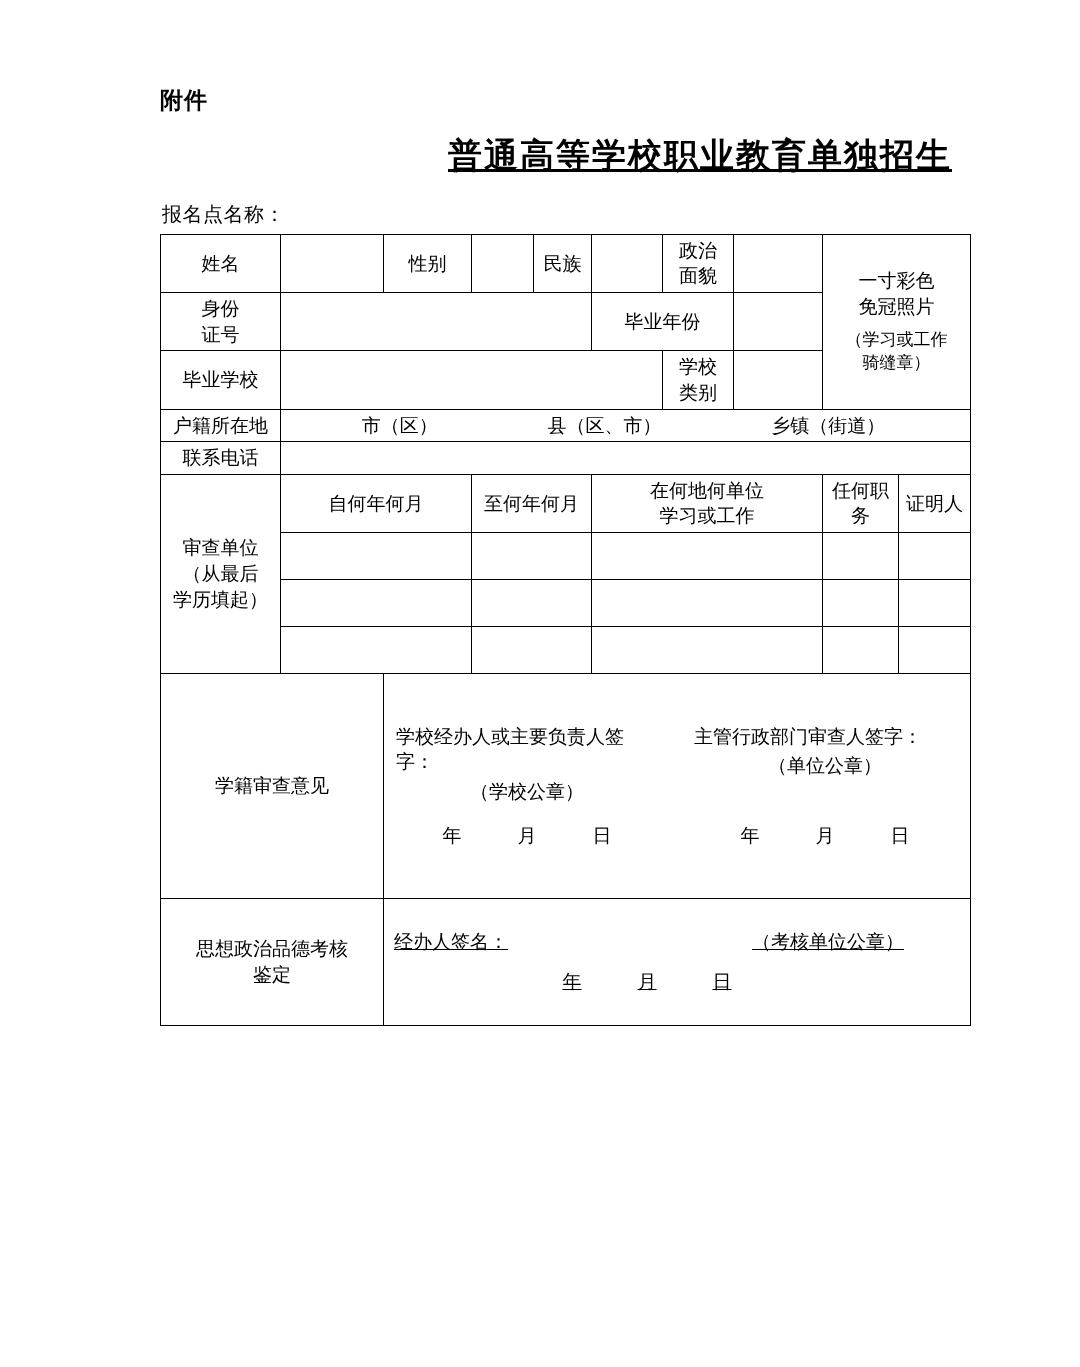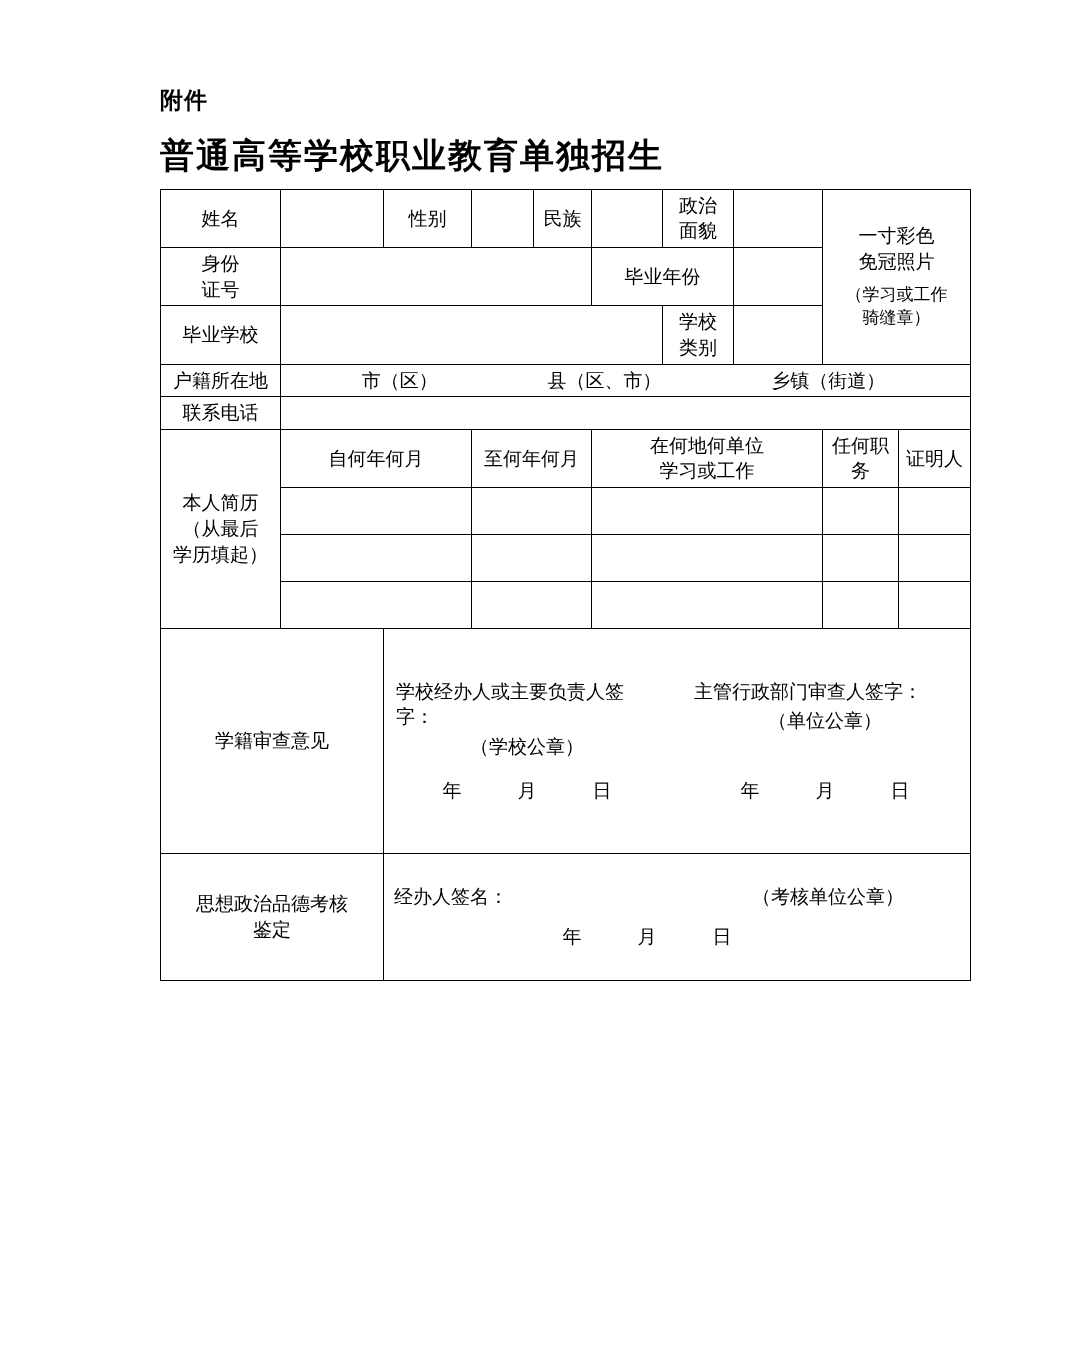--- a/index.html
+++ b/index.html
@@ -23,28 +23,29 @@
     margin-left: 20px;
   }
   .attachment-label {
     font-family: "Liberation Sans", sans-serif;
     font-weight: bold;
     font-size: 23px;
     letter-spacing: 1px;
     margin: 0 0 14px 0;
   }
   .doc-title {
-    text-align: left;
+    text-align: right;
     font-family: "Liberation Serif", serif;
     font-weight: bold;
     font-size: 34px;
     line-height: 1.55;
     letter-spacing: 2px;
     margin: 0 0 6px 0;
     padding-right: 18px;
+    text-decoration: underline;
   }
   .doc-title .line2 {
     display: block;
   }
   .regpoint {
     font-size: 20px;
     margin: 18px 0 6px 2px;
     letter-spacing: 0.5px;
   }
   table.form {
@@ -114,20 +115,21 @@
     display: flex;
     justify-content: center;
     gap: 56px;
     font-size: 19px;
   }
   .moral-body {
     text-align: left;
     vertical-align: bottom;
     height: 120px;
     padding: 0 0 10px 0;
+    text-decoration: underline;
   }
   .moral-line {
     display: flex;
     font-size: 19px;
     padding: 0 10px 0 6px;
   }
   .moral-line .left { flex: 0 0 auto; }
   .moral-line .right { margin-left: auto; padding-right: 52px; }
   .moral-date {
     margin-top: 14px;
@@ -148,20 +150,21 @@
 <body>
 
 <div class="page">
 
   <div class="attachment-label">附件</div>
 
   <div class="doc-title">
     <span>普通高等学校职业教育单独招生</span>
   </div>
 
+  <div class="regpoint">报名点名称：</div>
 
   <table class="form">
     <colgroup>
       <col style="width:120px">
       <col style="width:103px">
       <col style="width:88px">
       <col style="width:62px">
       <col style="width:58px">
       <col style="width:71px">
       <col style="width:71px">
@@ -223,21 +226,21 @@
       </td>
     </tr>
 
     <tr>
       <td>联系电话</td>
       <td class="blank" colspan="9"></td>
     </tr>
 
     <tr class="resume-head">
       <td class="resume-left" rowspan="4">
-        <div>本人简历</div>
+        <div>审查单位</div>
         <div>（从最后</div>
         <div>学历填起）</div>
       </td>
       <td colspan="2">自何年何月</td>
       <td colspan="2">至何年何月</td>
       <td colspan="3">
         <div>在何地何单位</div>
         <div>学习或工作</div>
       </td>
       <td>任何职务</td>

